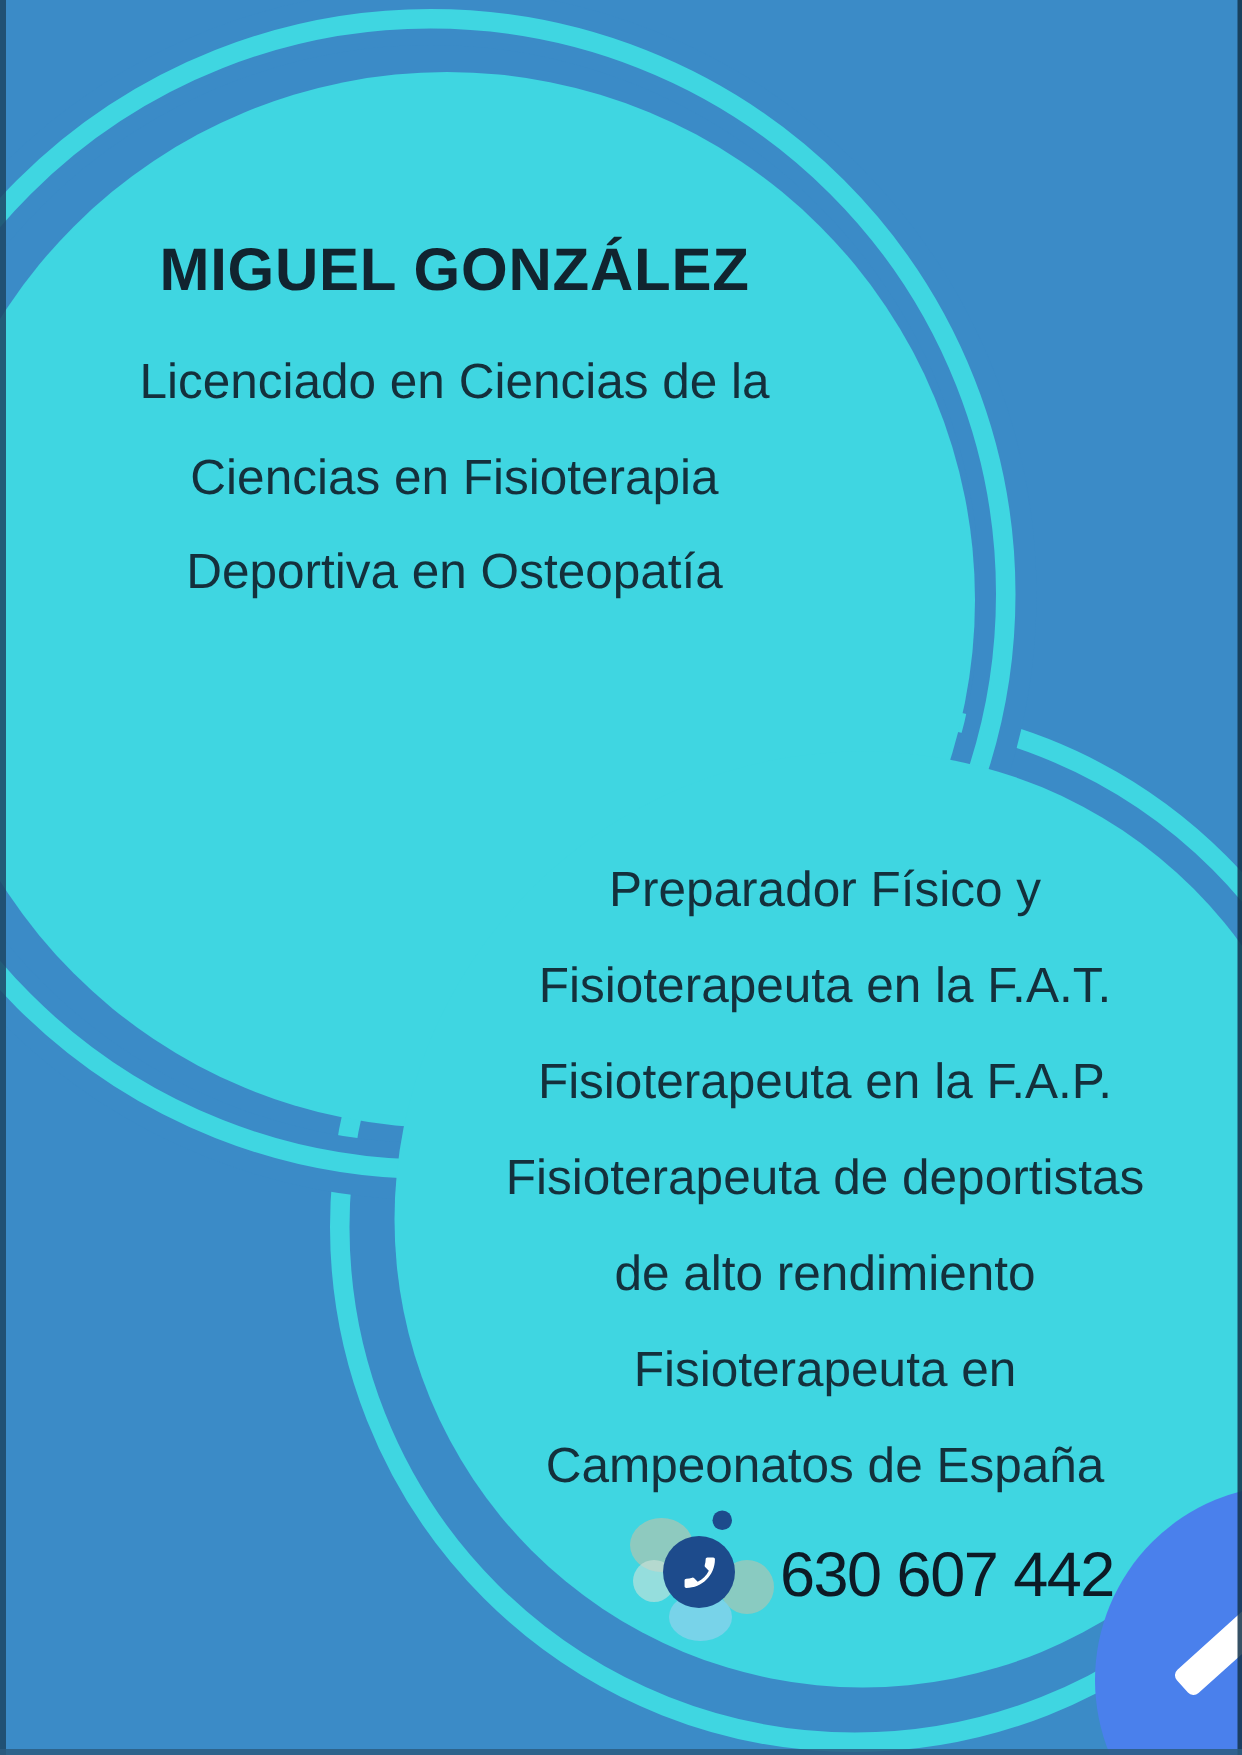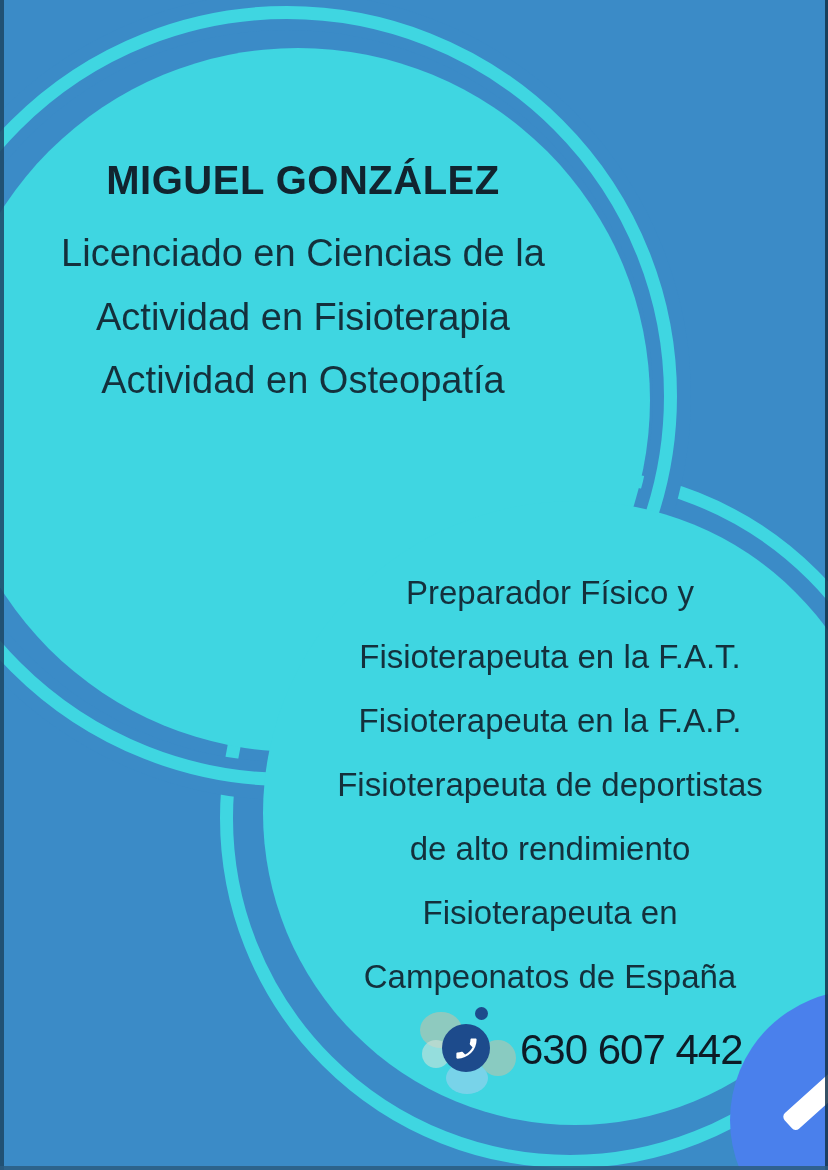--- a/index.html
+++ b/index.html
@@ -19,21 +19,21 @@
   .ring-top{left:-103px; top:6px; width:780px; height:780px; z-index:3;}
 
   .disc{border-radius:50%; background:#3fd6e1;}
   .disc-top{left:-54px; top:48px; width:704px; height:704px; z-index:4;}
   .disc-bottom{left:263px; top:501px; width:624px; height:624px; z-index:5;}
 
   
   .top-text{left:3px; top:154px; width:600px; z-index:6; text-align:center; color:#14303c;}
   .flyer-name{position:static; display:block; font-size:40px; font-weight:700; line-height:52px;
     letter-spacing:.5px; margin:0 0 16px 0; color:#11242f;}
-  .qual-line{position:static; display:block; font-size:38px; line-height:63.5px; white-space:nowrap;}
+  .qual-line{position:static; display:block; font-size:33px; line-height:63.5px; white-space:nowrap;}
 
   .bottom-text{left:250px; top:561px; width:600px; z-index:6; text-align:center; color:#14303c;}
   .role-line{position:static; display:block; font-size:33px; line-height:64px; white-space:nowrap;}
 
   
   .phone-cluster{left:410px; top:1000px; width:110px; height:110px; z-index:7;}
   .blob{border-radius:50%;}
   .blob-sage-1{left:10px; top:12px; width:42px; height:36px; background:#a9c6b3; opacity:.75;}
   .blob-sage-2{left:70px; top:40px; width:36px; height:36px; background:#a9c6b3; opacity:.7;}
   .blob-pale{left:12px; top:40px; width:28px; height:28px; background:#cfe2da; opacity:.6;}
@@ -65,22 +65,22 @@
 
   <div class="ring ring-bottom"></div>
   <div class="ring-under ring-under-top"></div>
   <div class="ring ring-top"></div>
   <div class="disc disc-top"></div>
   <div class="disc disc-bottom"></div>
 
   <div class="top-text">
     <span class="flyer-name">MIGUEL GONZÁLEZ</span>
     <span class="qual-line">Licenciado en Ciencias de la</span>
-    <span class="qual-line">Actividad en Fisioterapia</span>
-    <span class="qual-line">Actividad en Osteopatía</span>
+    <span class="qual-line">Ciencias en Fisioterapia</span>
+    <span class="qual-line">Deportiva en Osteopatía</span>
   </div>
 
   <div class="bottom-text">
     <span class="role-line">Preparador Físico y</span>
     <span class="role-line">Fisioterapeuta en la F.A.T.</span>
     <span class="role-line">Fisioterapeuta en la F.A.P.</span>
     <span class="role-line">Fisioterapeuta de deportistas</span>
     <span class="role-line">de alto rendimiento</span>
     <span class="role-line">Fisioterapeuta en</span>
     <span class="role-line">Campeonatos de España</span>

